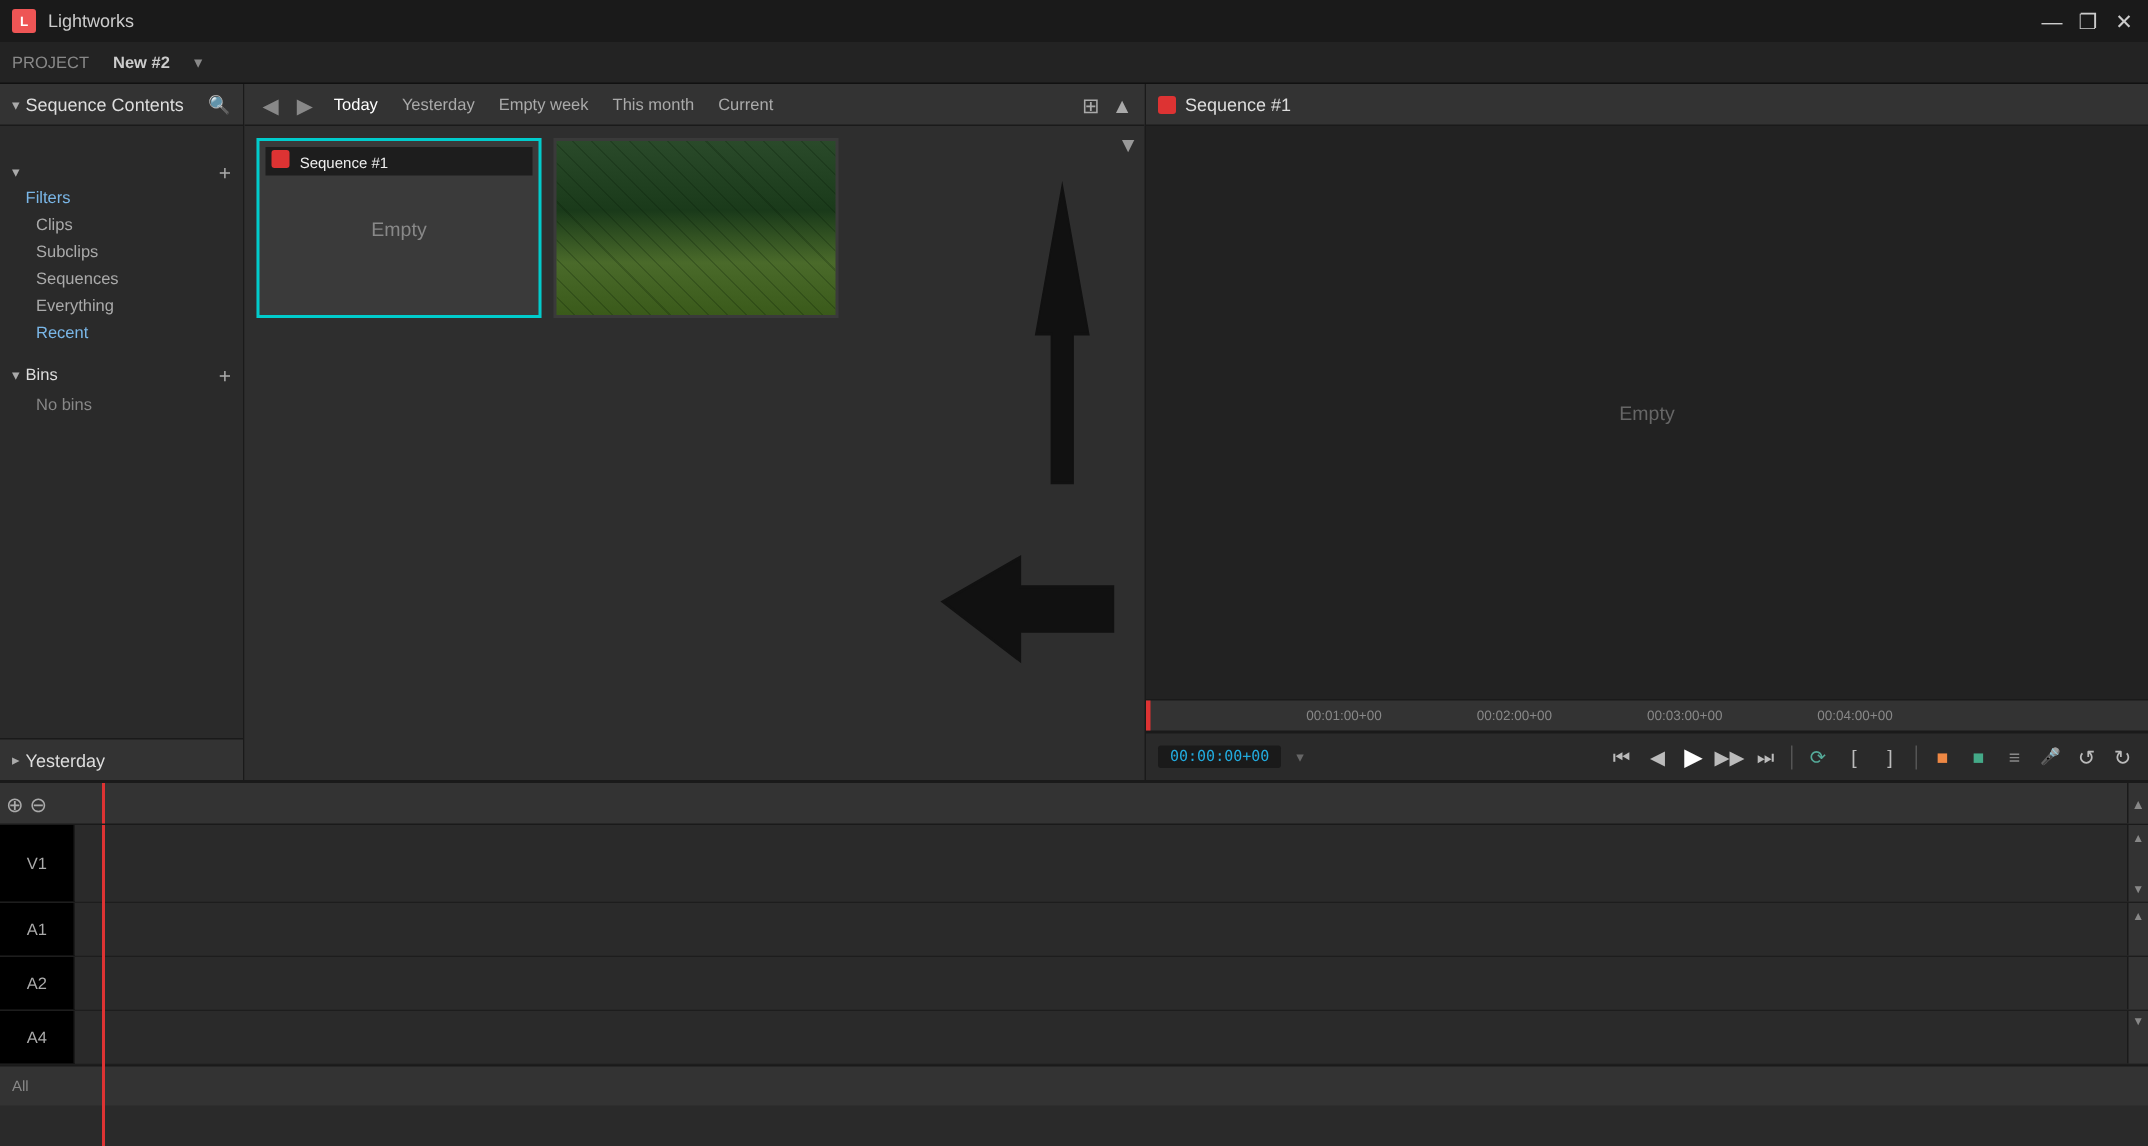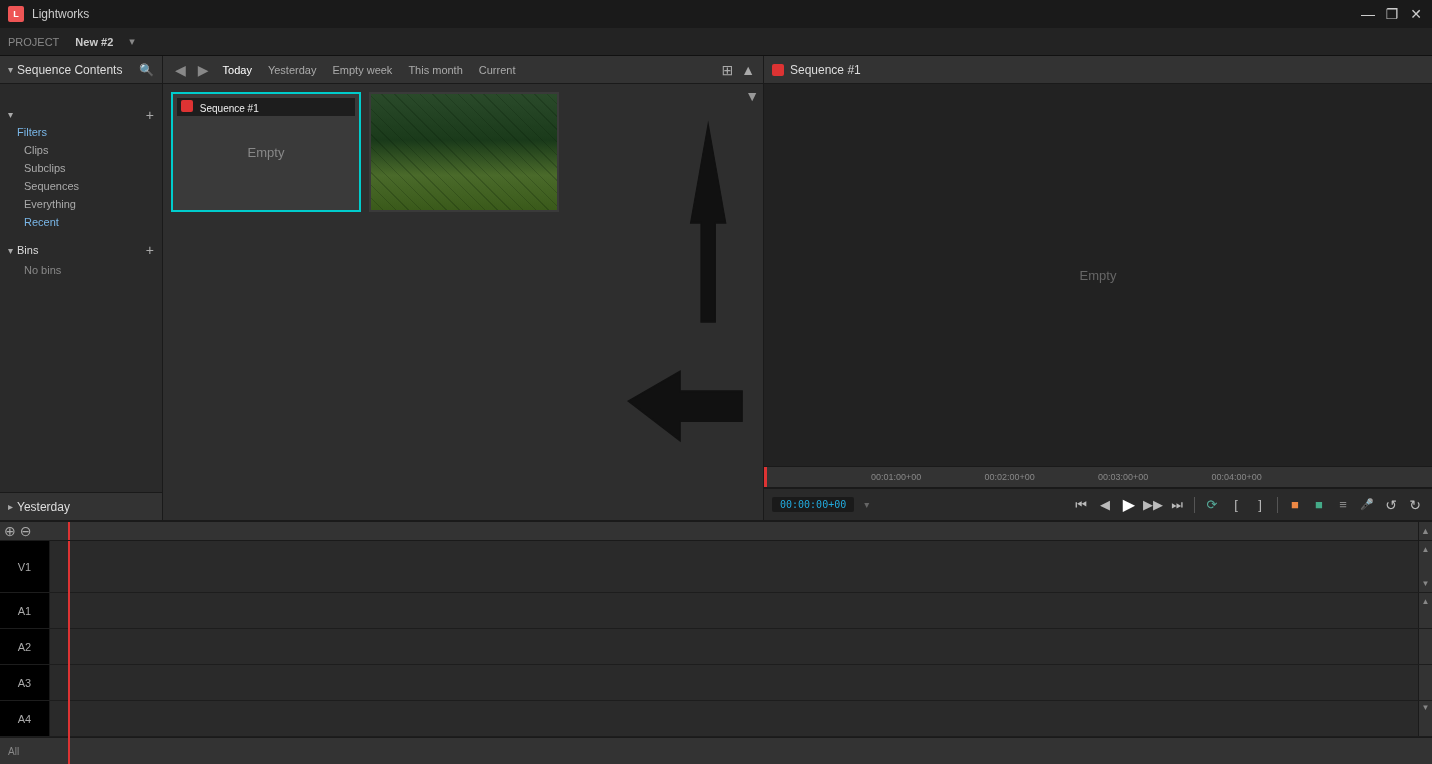--- a/index.html
+++ b/index.html
@@ -554,25 +554,20 @@
         <span style="color:#888;font-size:8px;display:block;text-align:center;margin-top:4px;">▲</span>
       </div>
     </div>
 
     <div class="track-row track-audio">
       <div class="track-label">A2</div>
       <div class="track-content"></div>
       <div style="width:14px;background:#333;border-left:1px solid #1a1a1a;"></div>
     </div>
 
-    <div class="track-row track-audio">
-      <div class="track-label">A3</div>
-      <div class="track-content"></div>
-      <div style="width:14px;background:#333;border-left:1px solid #1a1a1a;"></div>
-    </div>
 
     <div class="track-row track-audio">
       <div class="track-label">A4</div>
       <div class="track-content"></div>
       <div style="width:14px;background:#333;border-left:1px solid #1a1a1a;">
         <span style="color:#888;font-size:8px;display:block;text-align:center;margin-top:2px;">▼</span>
       </div>
     </div>
 
     <div class="track-all-row">

